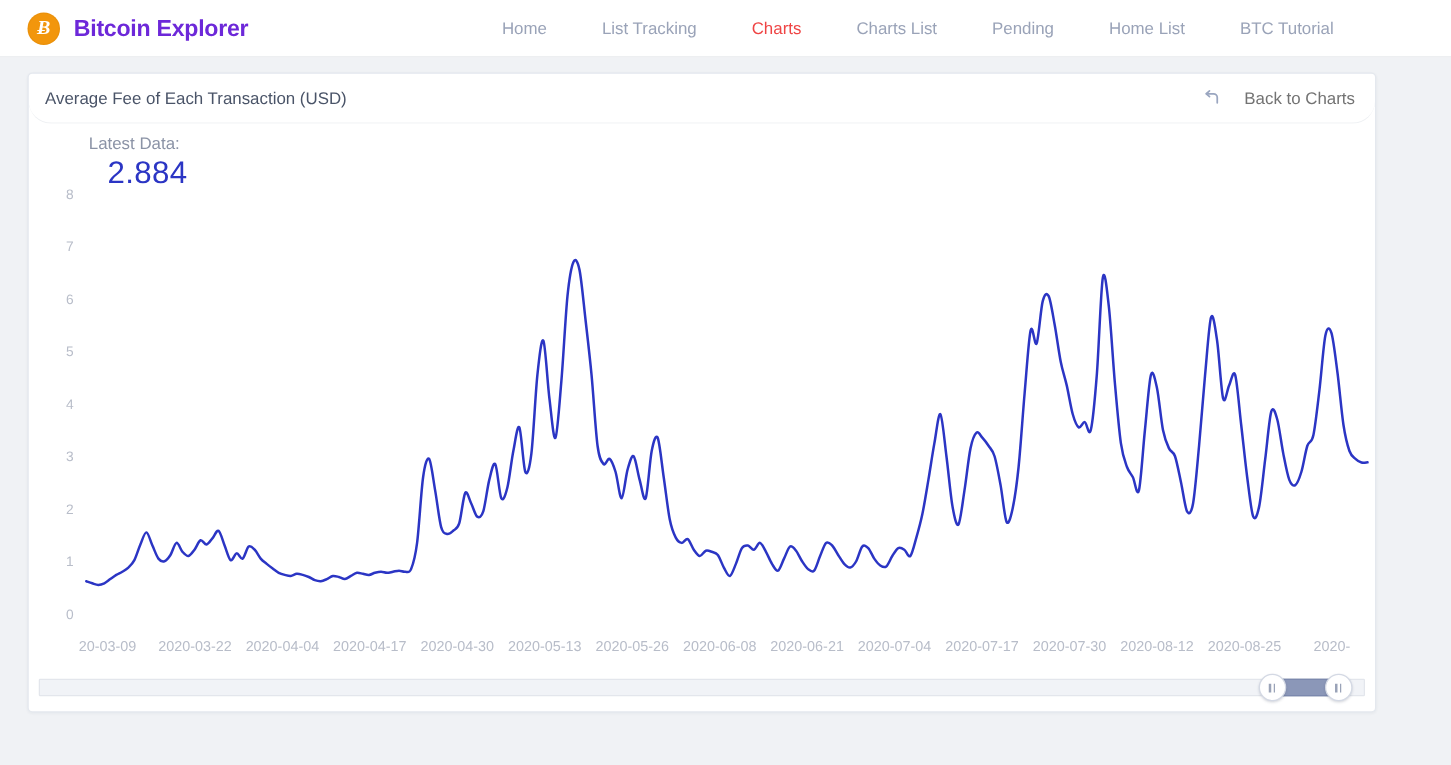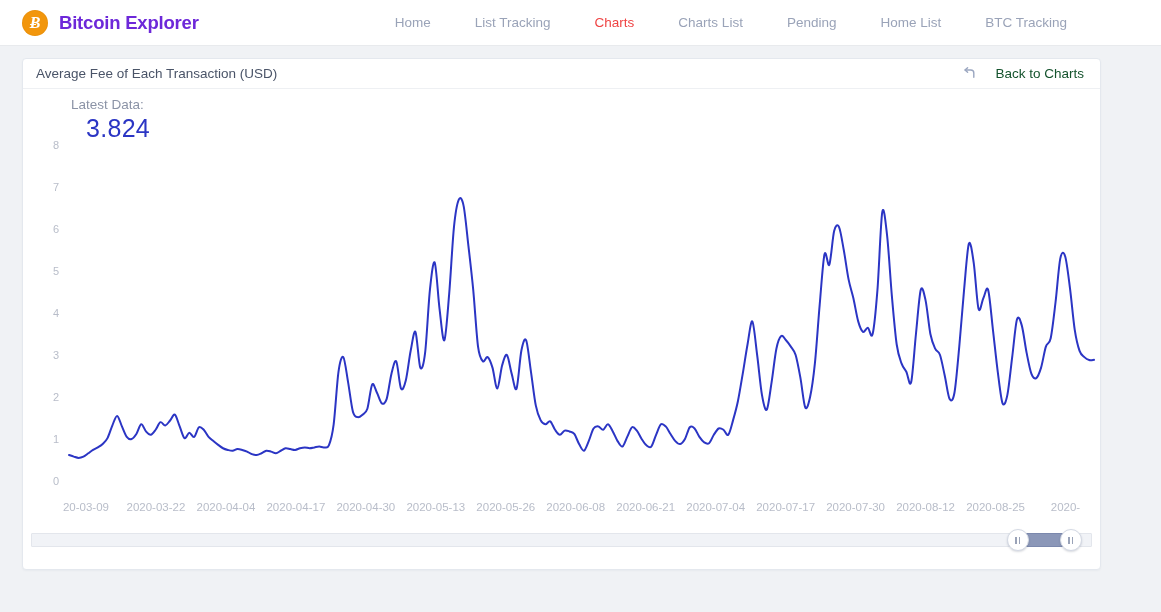--- a/index.html
+++ b/index.html
@@ -69,37 +69,38 @@
   .card {
     margin: 12px 60px 0 22px;
     background: #ffffff;
     border: 1px solid #e4e8ee;
     border-radius: 4px;
     height: 512px;
     position: relative;
     box-shadow: 0 1px 2px rgba(30,40,70,0.04);
   }
   .card-header {
-    height: 30px;
+    height: 40px;
     border-bottom: 1px solid #eef0f3;
     display: flex;
     align-items: center;
     padding: 0 16px 0 13px;
+    border-radius: 18px;
   }
   .card-title {
     font-size: 13.5px;
     color: #4a5468;
   }
   .back-link {
     margin-left: auto;
     display: flex;
     align-items: center;
     gap: 18px;
     font-size: 13.5px;
-    color: #14532d;
+    color: #737373;
     cursor: pointer;
     justify-content: flex-end;
   }
   .back-icon { display: block; }
 
   
   .chart-wrap {
     position: relative;
     width: 100%;
     height: 470px;
@@ -185,40 +186,40 @@
     </div>
     <span class="brand-name">Bitcoin Explorer</span>
   </div>
   <nav class="nav-links">
     <span class="nav-link">Home</span>
     <span class="nav-link">List Tracking</span>
     <span class="nav-link active">Charts</span>
     <span class="nav-link">Charts List</span>
     <span class="nav-link">Pending</span>
     <span class="nav-link">Home List</span>
-    <span class="nav-link">BTC Tracking</span>
+    <span class="nav-link">BTC Tutorial</span>
   </nav>
 </div>
 
 <div class="card">
 
   <div class="card-header">
     <span class="card-title">Average Fee of Each Transaction (USD)</span>
     <span class="back-link">
       <svg class="back-icon" width="15" height="15" viewBox="0 0 15 15">
         <path d="M11.8 11.2 V7.0 A3.0 3.0 0 0 0 8.8 4.0 H3.2" fill="none" stroke="#9aa6c0" stroke-width="1.4" stroke-linecap="round" stroke-linejoin="round"></path>
         <path d="M5.6 1.7 L3.0 4.0 L5.6 6.3" fill="none" stroke="#9aa6c0" stroke-width="1.4" stroke-linecap="round" stroke-linejoin="round"></path>
       </svg>
       <span>Back to Charts</span>
     </span>
   </div>
 
   <div class="chart-wrap">
     <div class="latest-label">Latest Data:</div>
-    <div class="latest-value">3.824</div>
+    <div class="latest-value">2.884</div>
 
     <svg class="chart" id="chart-svg" width="1079" height="450" viewBox="0 0 1079 450">
       <g id="y-axis-group">
           <text class="ytick" x="36" y="396">0</text>
           <text class="ytick" x="36" y="354">1</text>
           <text class="ytick" x="36" y="312">2</text>
           <text class="ytick" x="36" y="270">3</text>
           <text class="ytick" x="36" y="228">4</text>
           <text class="ytick" x="36" y="186">5</text>
           <text class="ytick" x="36" y="144">6</text>

